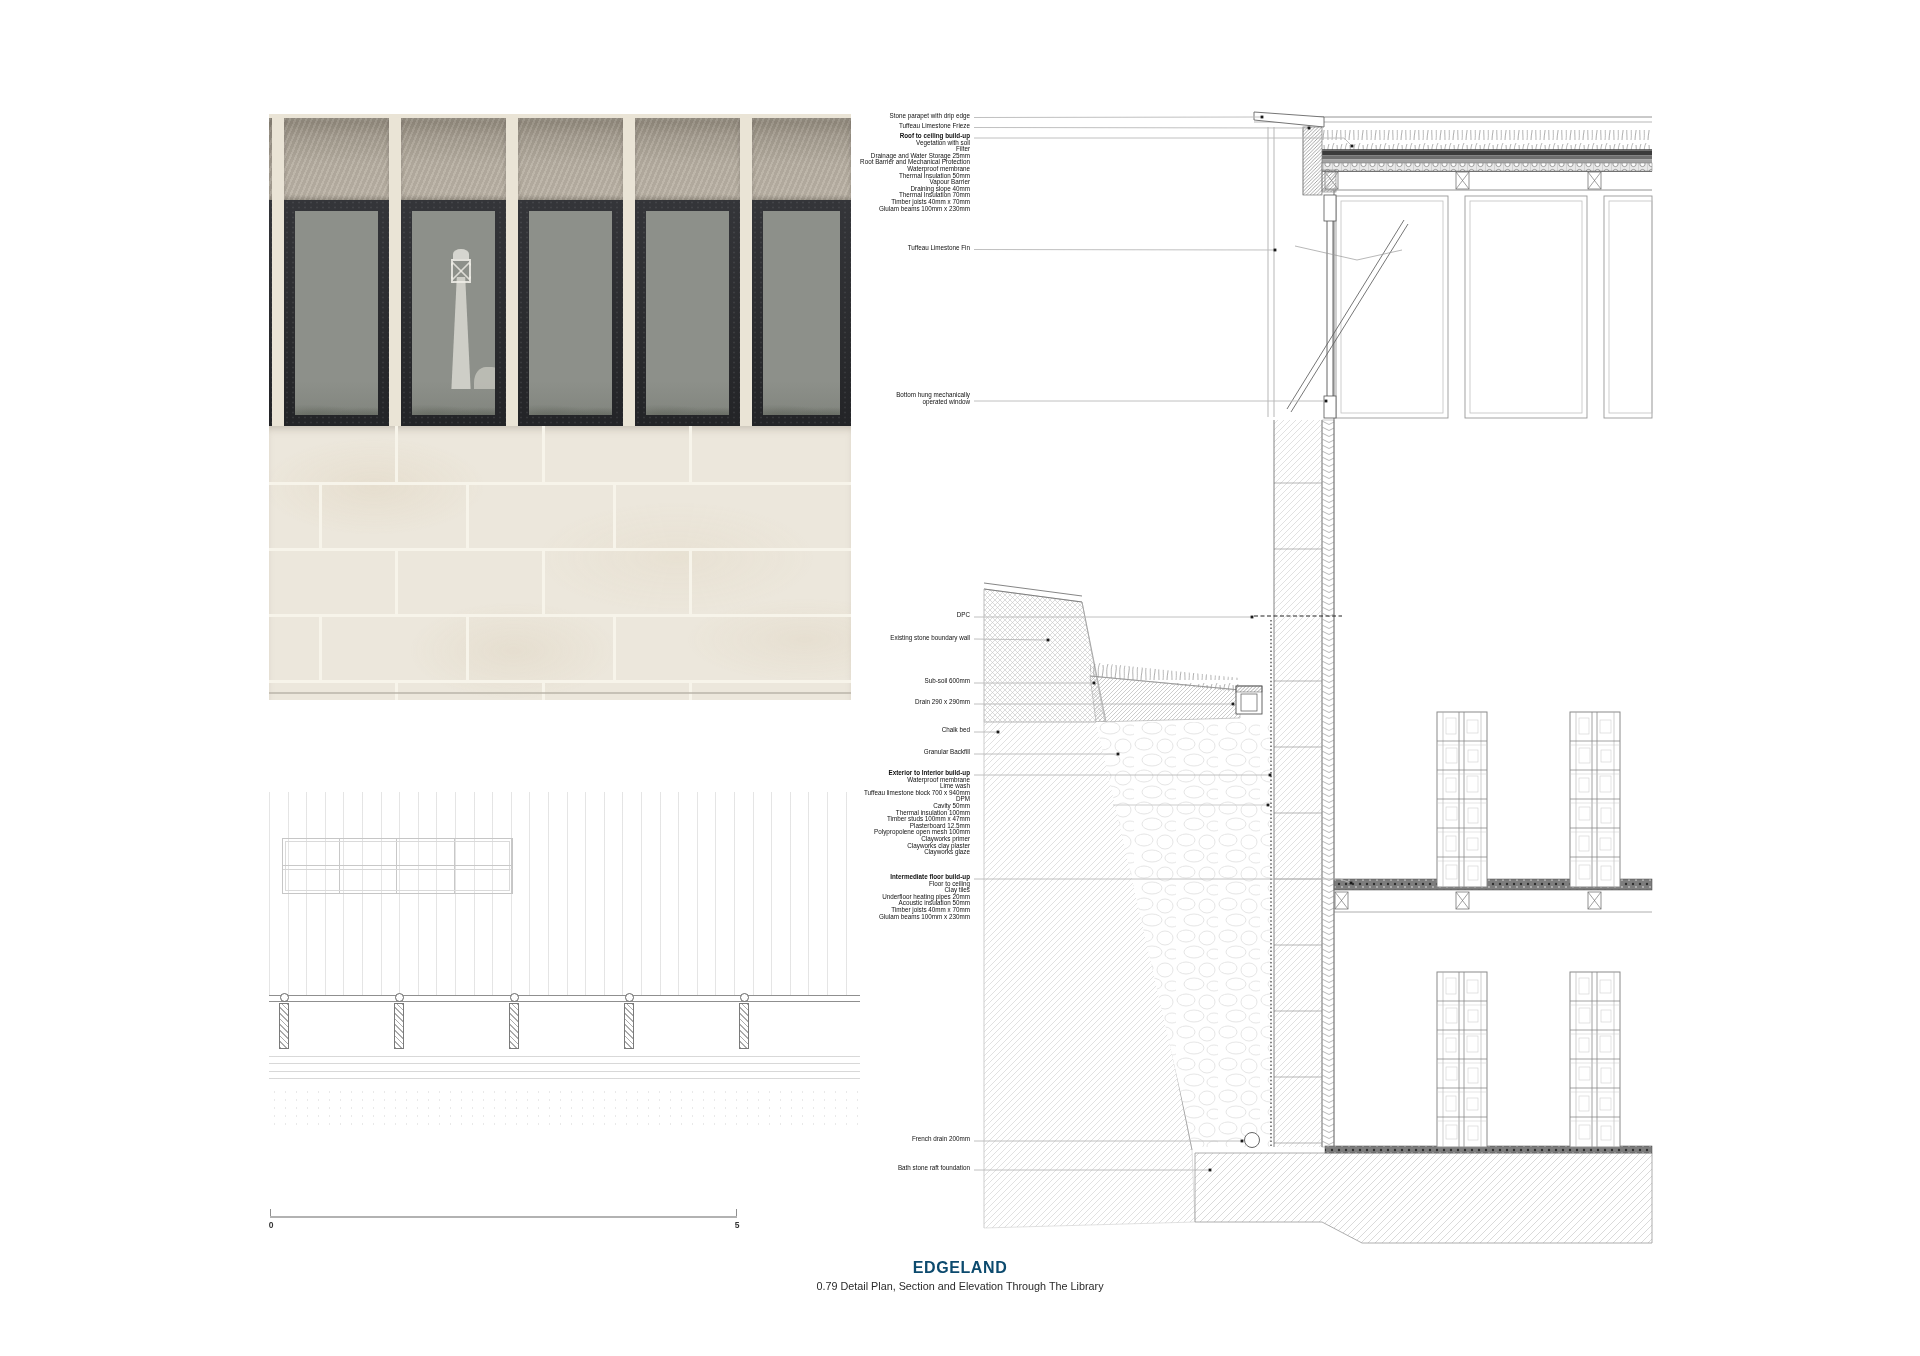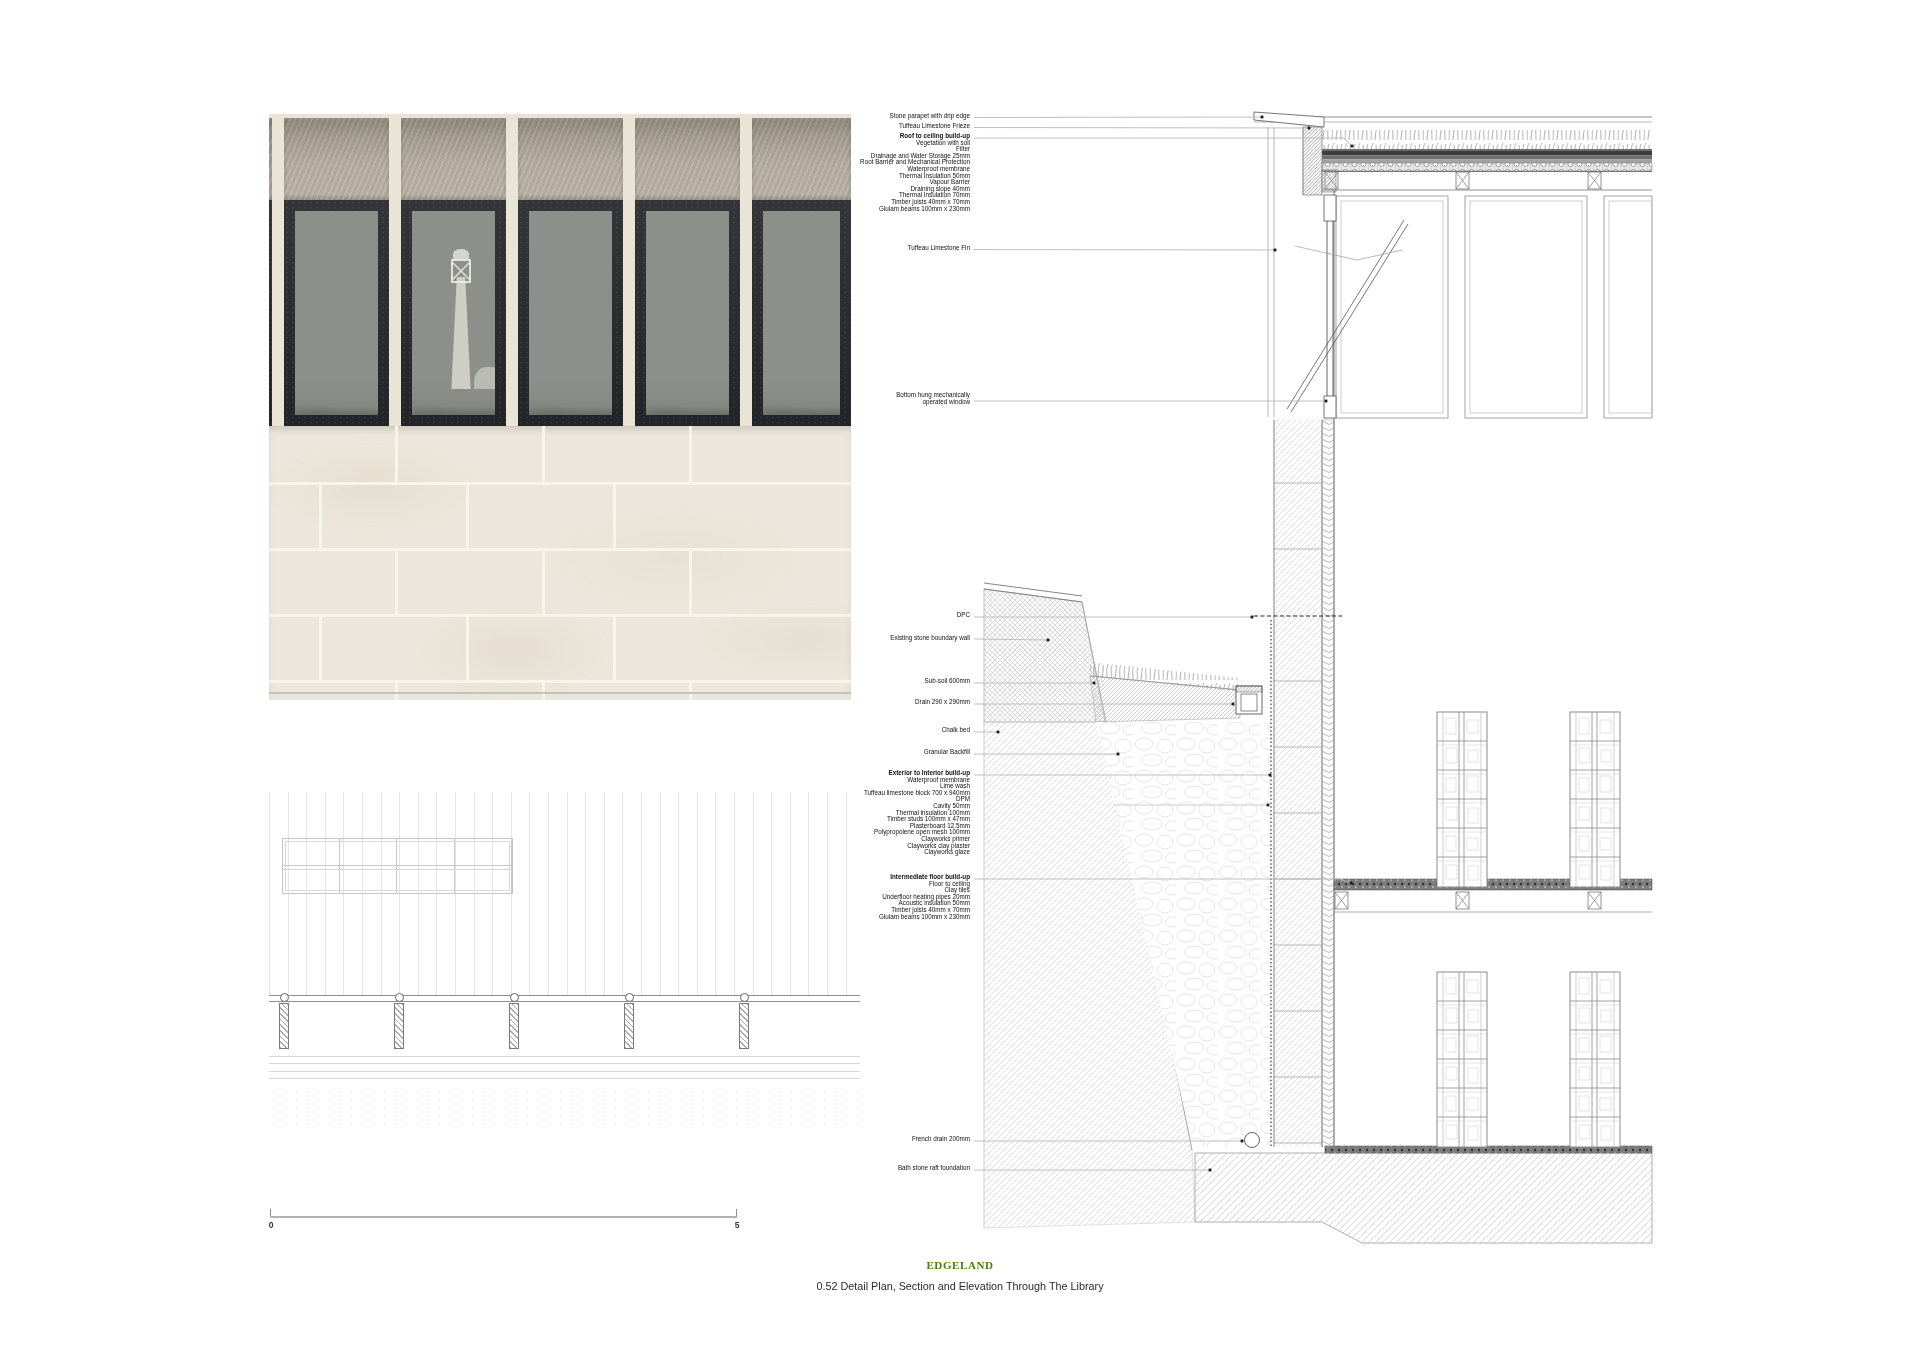--- a/index.html
+++ b/index.html
@@ -63,21 +63,21 @@
   .pier-node{top:993px;width:9px;height:9px;border:1px solid #666;border-radius:50%;background:#fff;box-sizing:border-box;}
   .paving{left:269px;top:1056px;width:591px;height:30px;
      background:repeating-linear-gradient(180deg,#d4d4d4 0 1px, transparent 1px 7.5px);opacity:.9;}
   .stipple{left:269px;top:1088px;width:591px;height:40px;opacity:.55;
      background-image:radial-gradient(circle,#d7d7d7 0.8px, transparent 1px);background-size:11px 8px;}
 
   
   .scalebar-line{left:270px;top:1216px;width:467px;height:2px;background:#b2b2b2;}
   .tick{top:1209px;width:1px;height:7px;background:#8f8f8f;}
   .scale-num{top:1220px;width:20px;font-size:8.5px;color:#333;font-weight:bold;text-align:center;}
-  .title{left:710px;top:1259px;width:500px;text-align:center;font-size:11px;font-weight:bold;letter-spacing:.6px;color:#4d7c0f;font-family:Liberation Serif, serif;}
+  .title{left:710px;top:1259px;width:500px;text-align:center;font-size:16px;font-weight:bold;letter-spacing:.6px;color:#0c4a6e;}
   .subtitle{left:660px;top:1280px;width:600px;text-align:center;font-size:10.8px;color:#2a2a2a;}
 
   
   #annotations .anno{position:absolute;left:670px;width:300px;text-align:right;
      font-size:6.3px;line-height:6.6px;color:#101010;}
   #annotations .line{white-space:nowrap;}
   #annotations .b{font-weight:bold;}
 </style>
 </head>
 <body>
@@ -449,14 +449,14 @@
       </div>
       <div class="anno" style="top: 1136px;">
         <div class="line">French drain 200mm</div>
       </div>
       <div class="anno" style="top: 1165px;">
         <div class="line">Bath stone raft foundation</div>
       </div>
     </div>
 
   <div class="abs title">EDGELAND</div>
-  <div class="abs subtitle">0.52 Detail Plan, Section and Elevation Through The Library</div>
+  <div class="abs subtitle">0.79 Detail Plan, Section and Elevation Through The Library</div>
 </div>
 
 </body></html>

